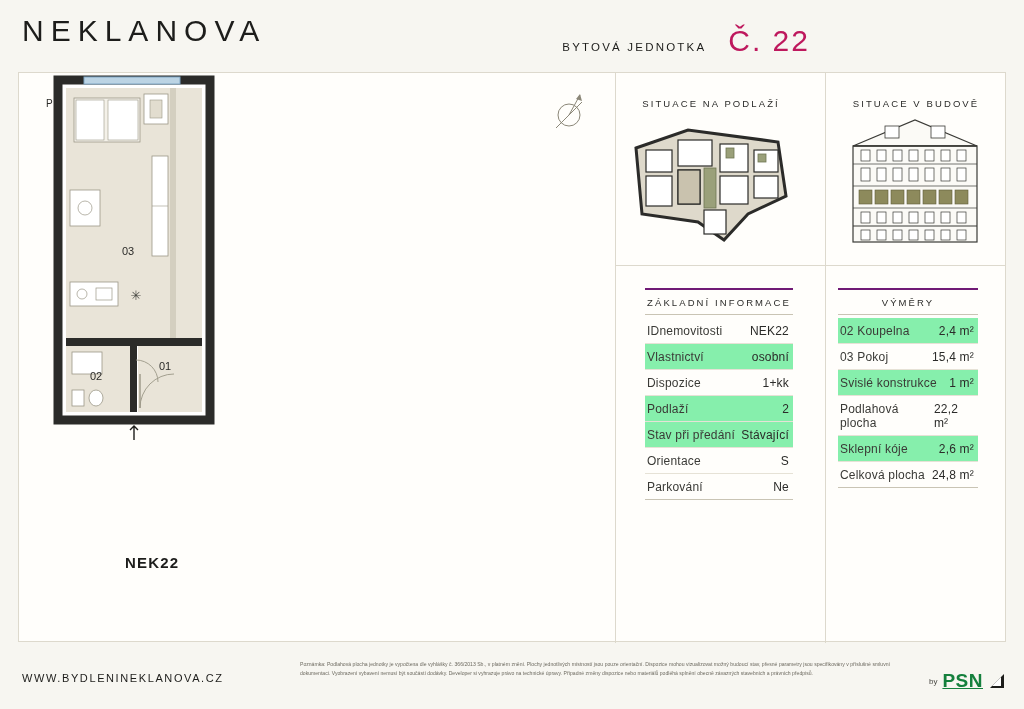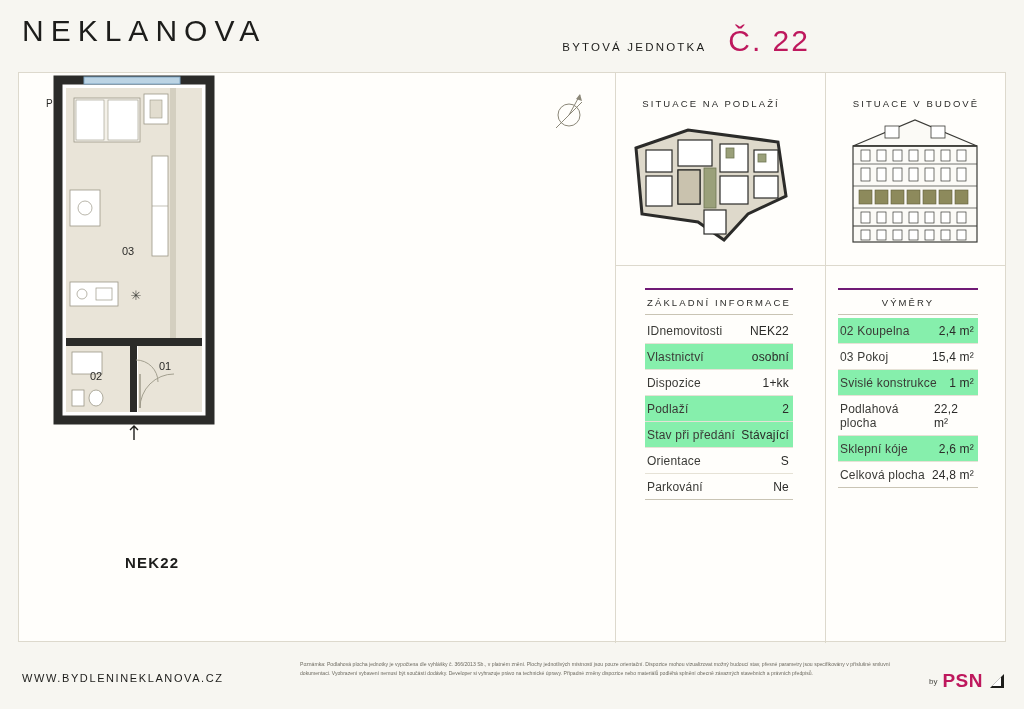--- a/index.html
+++ b/index.html
@@ -123,21 +123,21 @@
   }
   .disclaimer {
     position: absolute; left: 300px; top: 12px; width: 590px;
     font-size: 5.1px; line-height: 1.75; color: #6d6a60; text-align: justify;
   }
   .psn {
     position: absolute; right: 18px; top: 22px;
     display: flex; align-items: center; gap: 5px;
   }
   .psn .by { font-size: 8px; color: #4a4a45; }
-  .psn .mark { font-size: 19px; font-weight: 700; letter-spacing: 0.5px; color: #be185d; }
+  .psn .mark { font-size: 19px; font-weight: 700; letter-spacing: 0.5px; color: #15803d; text-decoration: underline; }
 </style>
 </head>
 <body>
 
 <div class="page">
 
   <div class="header">
     <div class="brand">NEKLANOVA</div>
     <div class="header-right">
       <div class="unit-label">BYTOVÁ JEDNOTKA</div>

